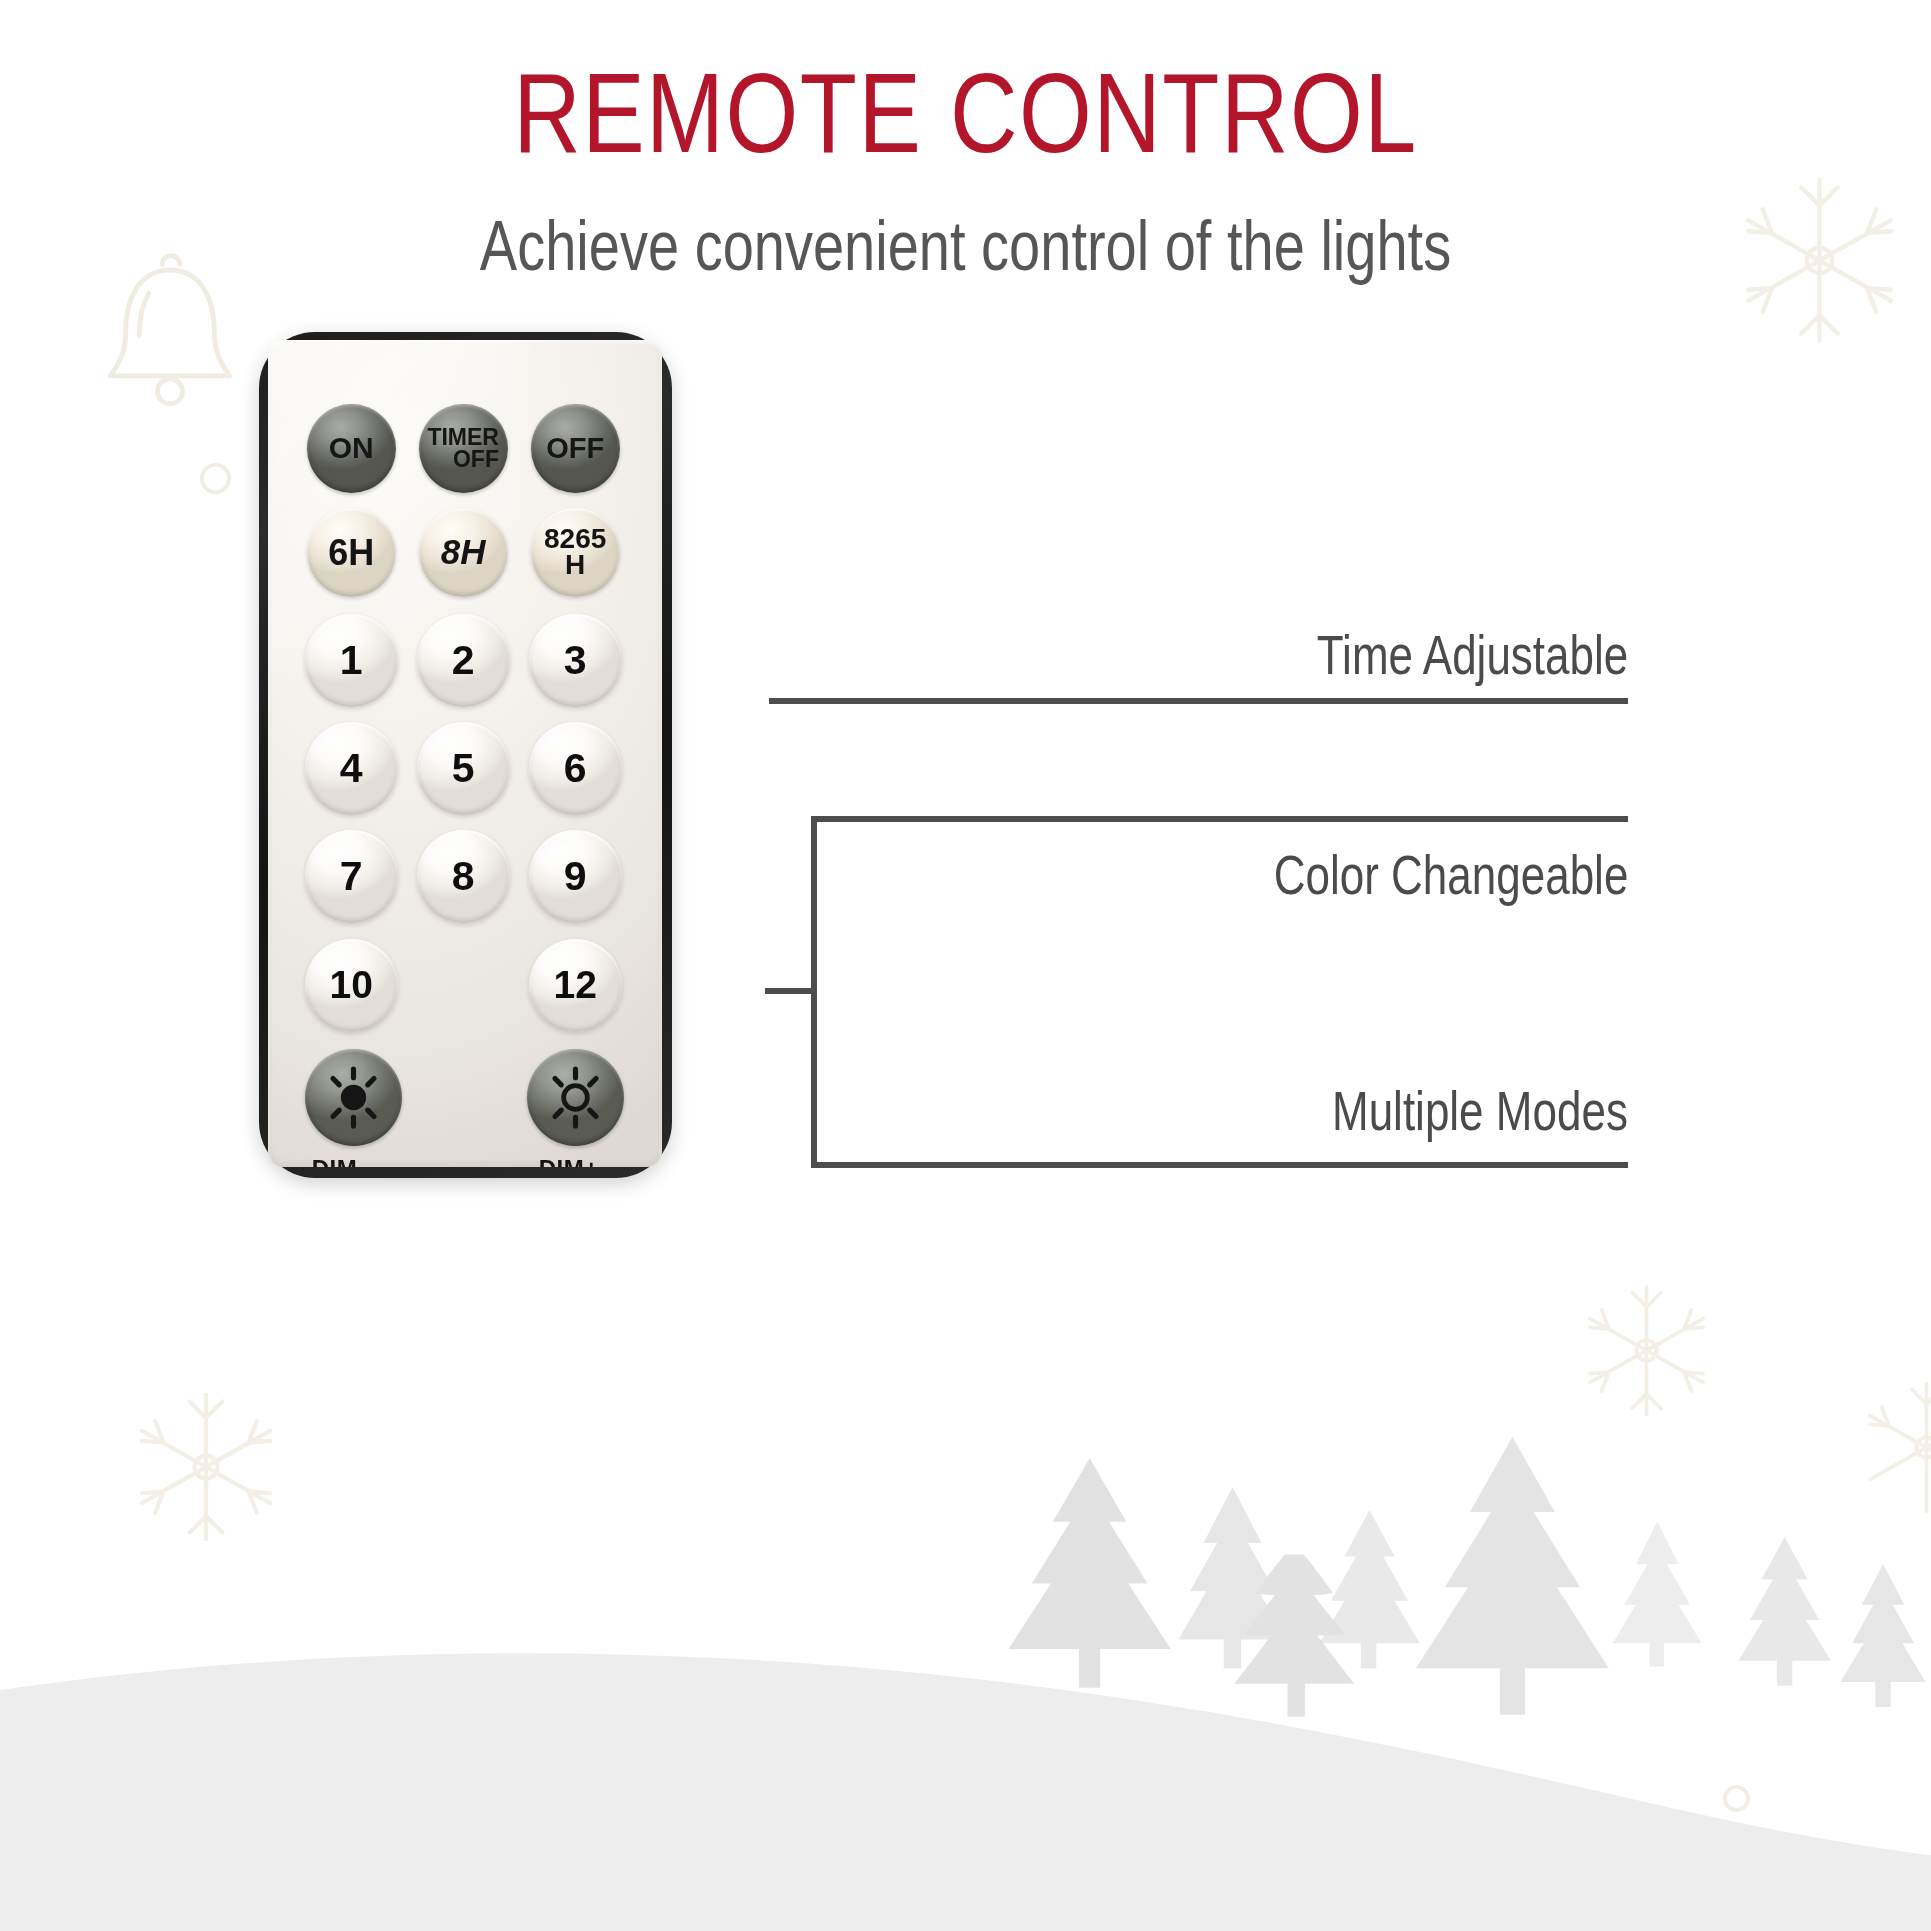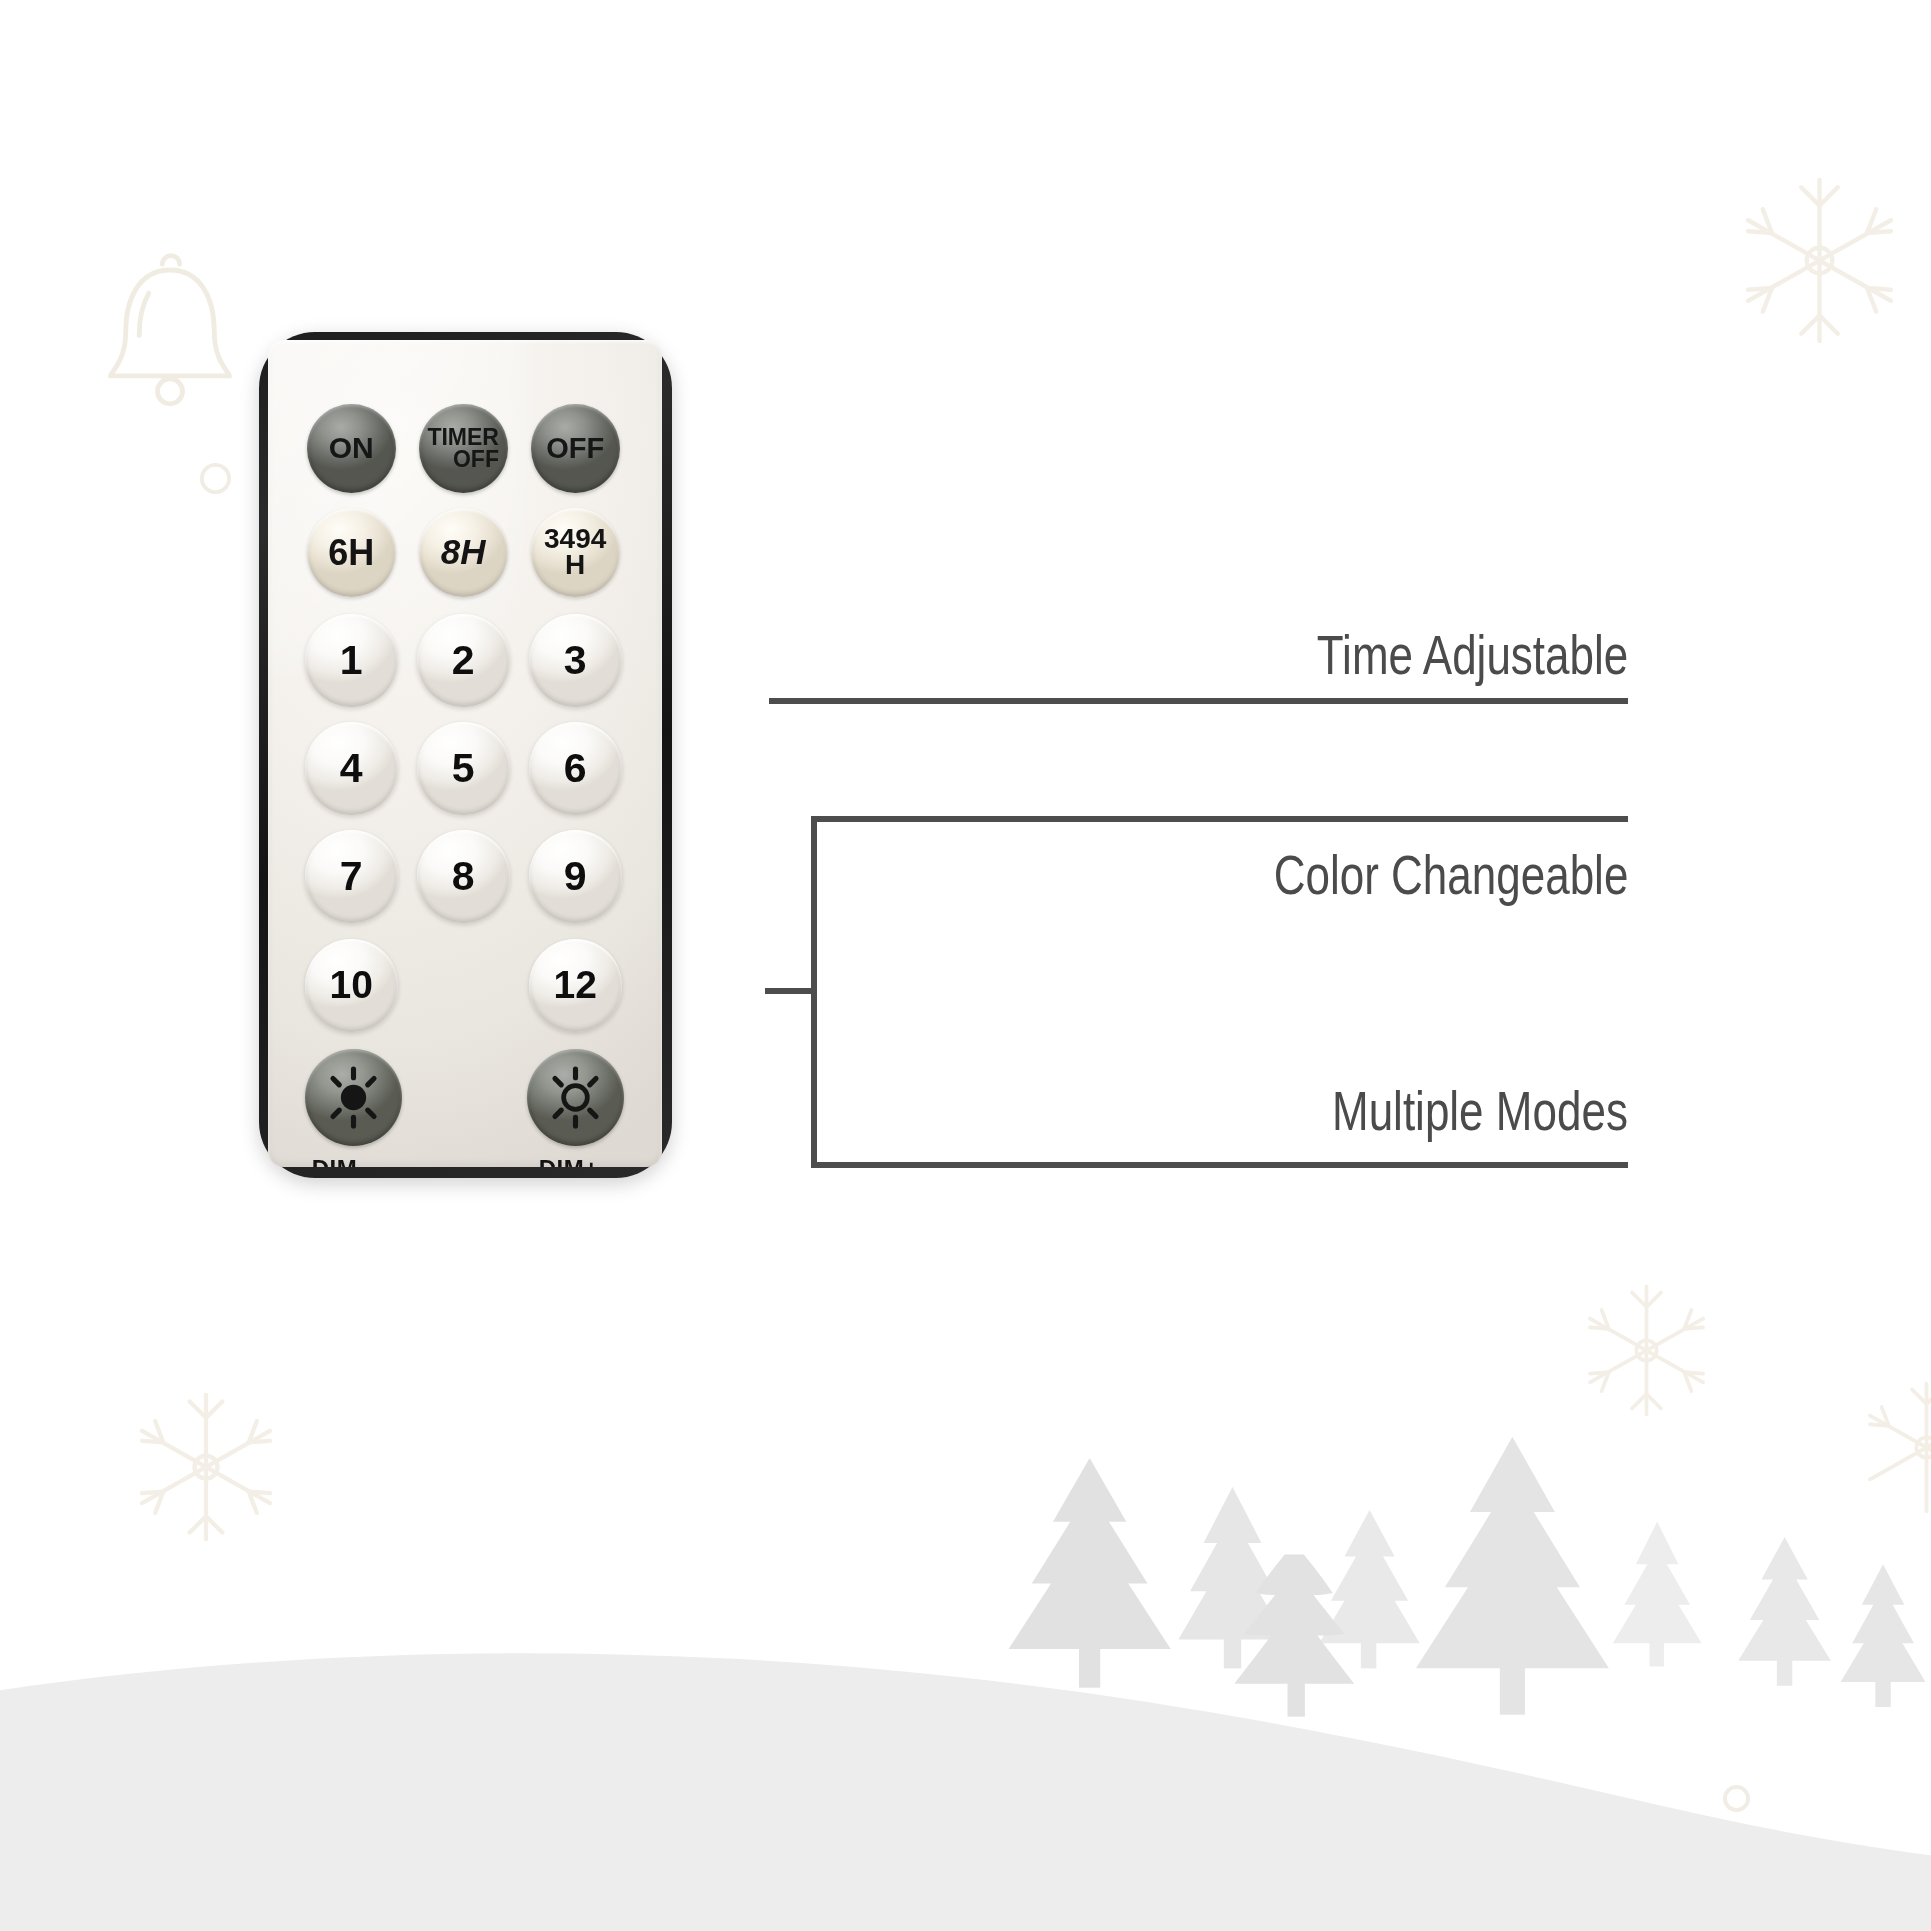--- a/index.html
+++ b/index.html
@@ -266,20 +266,24 @@
 
       <path d="M330 130 C346 150 352 158 360 170 C352 172 346 172 340 172 C354 190 362 200 372 212 C360 214 352 214 344 214 C360 236 370 248 382 264 L258 264 C270 248 280 236 296 214 C288 214 280 214 268 212 C278 200 286 190 300 172 C294 172 288 172 280 170 C288 158 294 150 310 130 Z"></path>
       <rect x="313" y="260" width="18" height="38"></rect>
     </g>
     <g fill="#e6e6e6">
       <path d="M930 140 L952 182 L940 182 L962 222 L950 222 L974 262 L886 262 L910 222 L898 222 L920 182 L908 182 Z"></path>
       <rect x="922" y="258" width="16" height="30"></rect>
     </g>
   </svg>
 
+  <div class="header">
+    <div class="title">REMOTE CONTROL</div>
+    <div class="subtitle">Achieve convenient control of the lights</div>
+  </div>
 
   <div class="remote-wrap">
     <div class="remote-shadow"></div>
     <div class="remote-face">
       <div class="sheen"></div>
       <div class="pad">
 
         <div class="btn dark" style="left:39px;top:64px;width:89px;height:89px;font-size:30px;">
           <span>ON</span>
         </div>
@@ -294,21 +298,21 @@
         </div>
 
         <div class="btn cream" style="left:39px;top:168px;width:89px;height:89px;font-size:36px;">
           <span>6H</span>
         </div>
         <div class="btn cream" style="left:151px;top:168px;width:89px;height:89px;font-size:35px;font-style:italic;">
           <span>8H</span>
         </div>
         <div class="btn cream" style="left:263px;top:168px;width:89px;height:89px;font-size:28px;">
           <span style="display:block;line-height:0.92;">
-            <span class="two-line">3494</span>
+            <span class="two-line">8265</span>
             <span class="two-line">H</span>
           </span>
         </div>
 
         <div class="btn white" style="left:37px;top:274px;width:93px;height:93px;font-size:41px;">
           <span>1</span>
         </div>
         <div class="btn white" style="left:149px;top:274px;width:93px;height:93px;font-size:41px;">
           <span>2</span>
         </div>

